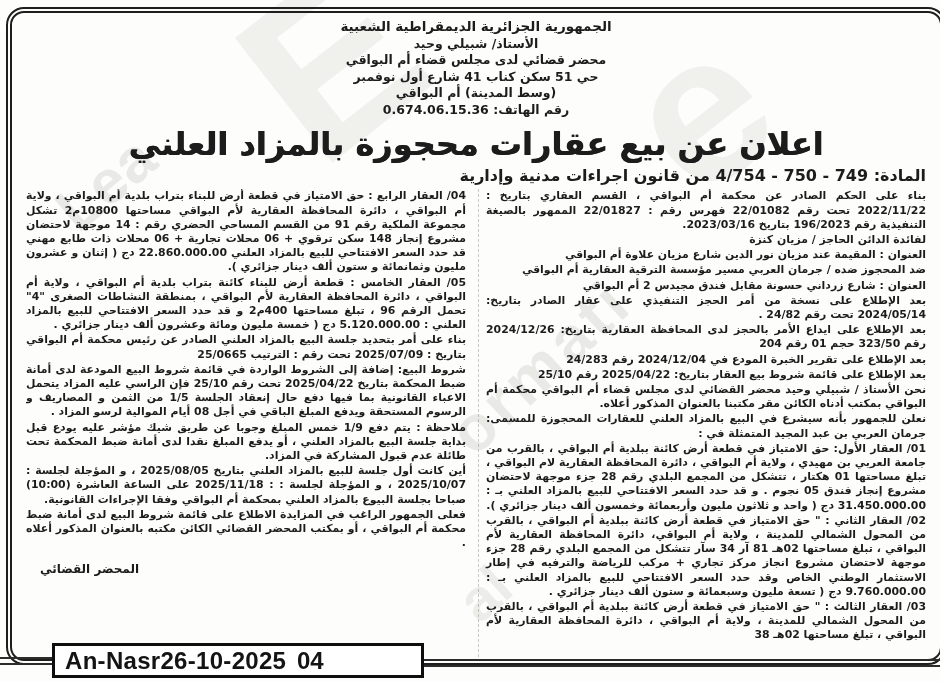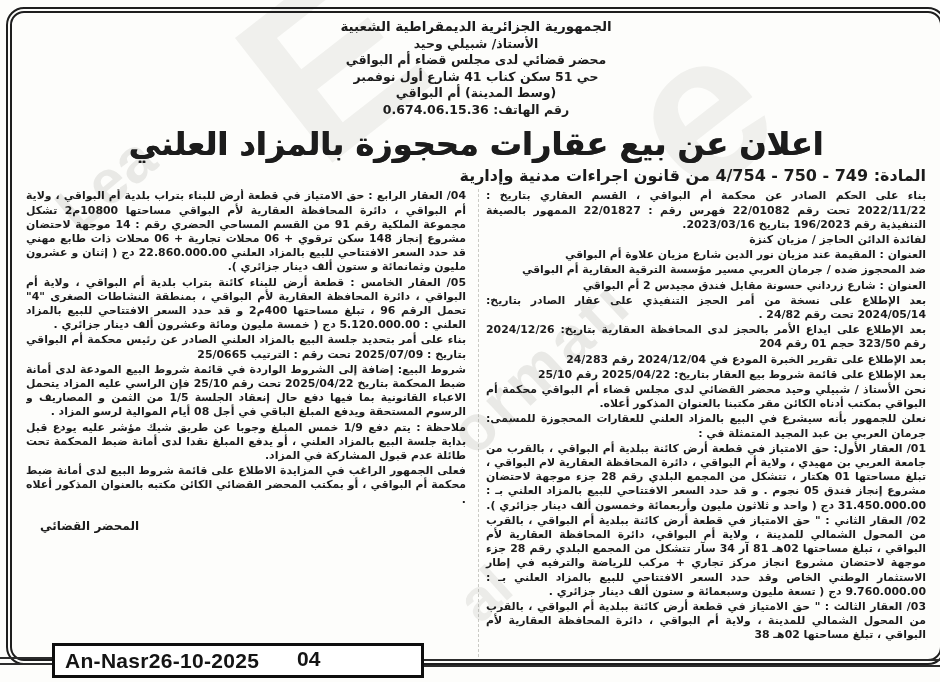--- a/index.html
+++ b/index.html
@@ -30,21 +30,21 @@
   .col-right { border-left:1px dashed rgba(140,140,130,0.45); padding-left:7px; }
   .col-left  { padding-right:2px; }
   .col p { margin:0 0 1px 0; }
   .signature { direction:rtl; text-align:left; font-weight:bold;
     font-size:12px; margin:12px 0 0 14px; }
   .footer-box {
     position:absolute; left:52px; bottom:4px; width:366px; height:29px;
     border:3px solid #0e0e0e; background:#fff; z-index:6;
     display:flex; align-items:center; direction:ltr;
     font-family:"Liberation Sans", sans-serif; font-weight:bold;
-    font-size:21px; color:#141414;
+    font-size:24px; color:#141414;
   }
   .footer-source { margin-left:10px; letter-spacing:0.3px; }
   .footer-page { position:absolute; left:242px; top:1px; }
   .bottom-rule-right {
     position:absolute; left:421px; right:0; bottom:15px; height:4px;
     border-top:2px solid #2c2c2c; border-bottom:2px solid #2c2c2c; z-index:2;
   }
   .bottom-rule-left {
     position:absolute; left:0; width:53px; bottom:17px; height:4px;
     border-top:2px solid #2c2c2c; border-bottom:2px solid #2c2c2c; z-index:2;
@@ -100,20 +100,21 @@
         <p>02/ العقار الثاني : " حق الامتياز في قطعة أرض كائنة ببلدية أم البواقي ، بالقرب من المحول الشمالي للمدينة ، ولاية أم البواقي، دائرة المحافظة العقارية لأم البواقي ، تبلغ مساحتها 02هـ 81 آر 34 سآر تتشكل من المجمع البلدي رقم 28 جزء موجهة لاحتضان مشروع انجاز مركز تجاري + مركب للرياضة والترفيه في إطار الاستثمار الوطني الخاص وقد حدد السعر الافتتاحي للبيع بالمزاد العلني بـ : 9.760.000.00 دج ( تسعة مليون وسبعمائة و ستون ألف دينار جزائري .</p>
         <p>03/ العقار الثالث : " حق الامتياز في قطعة أرض كائنة ببلدية أم البواقي ، بالقرب من المحول الشمالي للمدينة ، ولاية أم البواقي ، دائرة المحافظة العقارية لأم البواقي ، تبلغ مساحتها 02هـ 38</p>
       </div>
     <div class="col col-left">
       <div>
           <p>04/ العقار الرابع : حق الامتياز في قطعة أرض للبناء بتراب بلدية أم البواقي ، ولاية أم البواقي ، دائرة المحافظة العقارية لأم البواقي مساحتها 10800م2 تشكل مجموعة الملكية رقم 91 من القسم المساحي الحضري رقم : 14 موجهة لاحتضان مشروع إنجاز 148 سكن ترقوي + 06 محلات تجارية + 06 محلات ذات طابع مهني قد حدد السعر الافتتاحي للبيع بالمزاد العلني 22.860.000.00 دج ( إثنان و عشرون مليون وثمانمائة و ستون ألف دينار جزائري ).</p>
           <p>05/ العقار الخامس : قطعة أرض للبناء كائنة بتراب بلدية أم البواقي ، ولاية أم البواقي ، دائرة المحافظة العقارية لأم البواقي ، بمنطقة النشاطات الصغرى "4" تحمل الرقم 96 ، تبلغ مساحتها 400م2 و قد حدد السعر الافتتاحي للبيع بالمزاد العلني : 5.120.000.00 دج ( خمسة مليون ومائة وعشرون ألف دينار جزائري .</p>
           <p>بناء على أمر بتحديد جلسة البيع بالمزاد العلني الصادر عن رئيس محكمة أم البواقي بتاريخ : 2025/07/09 تحت رقم : الترتيب 25/0665</p>
           <p>شروط البيع: إضافة إلى الشروط الواردة في قائمة شروط البيع المودعة لدى أمانة ضبط المحكمة بتاريخ 2025/04/22 تحت رقم 25/10 فإن الراسي عليه المزاد يتحمل الاعباء القانونية بما فيها دفع حال إنعقاد الجلسة 1/5 من الثمن و المصاريف و الرسوم المستحقة ويدفع المبلغ الباقي في أجل 08 أيام الموالية لرسو المزاد .</p>
           <p>ملاحظة : يتم دفع 1/9 خمس المبلغ وجوبا عن طريق شيك مؤشر عليه يودع قبل بداية جلسة البيع بالمزاد العلني ، أو يدفع المبلغ نقدا لدى أمانة ضبط المحكمة تحت طائلة عدم قبول المشاركة في المزاد.</p>
+          <p>أين كانت أول جلسة للبيع بالمزاد العلني بتاريخ 2025/08/05 ، و المؤجلة لجلسة : 2025/10/07 ، و المؤجلة لجلسة : : 2025/11/18 على الساعة العاشرة (10:00) صباحا بجلسة البيوع بالمزاد العلني بمحكمة أم البواقي وفقا الإجراءات القانونية.</p>
           <p>فعلى الجمهور الراغب في المزايدة الاطلاع على قائمة شروط البيع لدى أمانة ضبط محكمة أم البواقي ، أو بمكتب المحضر القضائي الكائن مكتبه بالعنوان المذكور أعلاه .</p>
         </div>
       <div class="signature">المحضر القضائي</div>
     </div>
   </div>
 
 </div>
 
 <div class="bottom-rule-left"></div>
 <div class="bottom-rule-right"></div>

